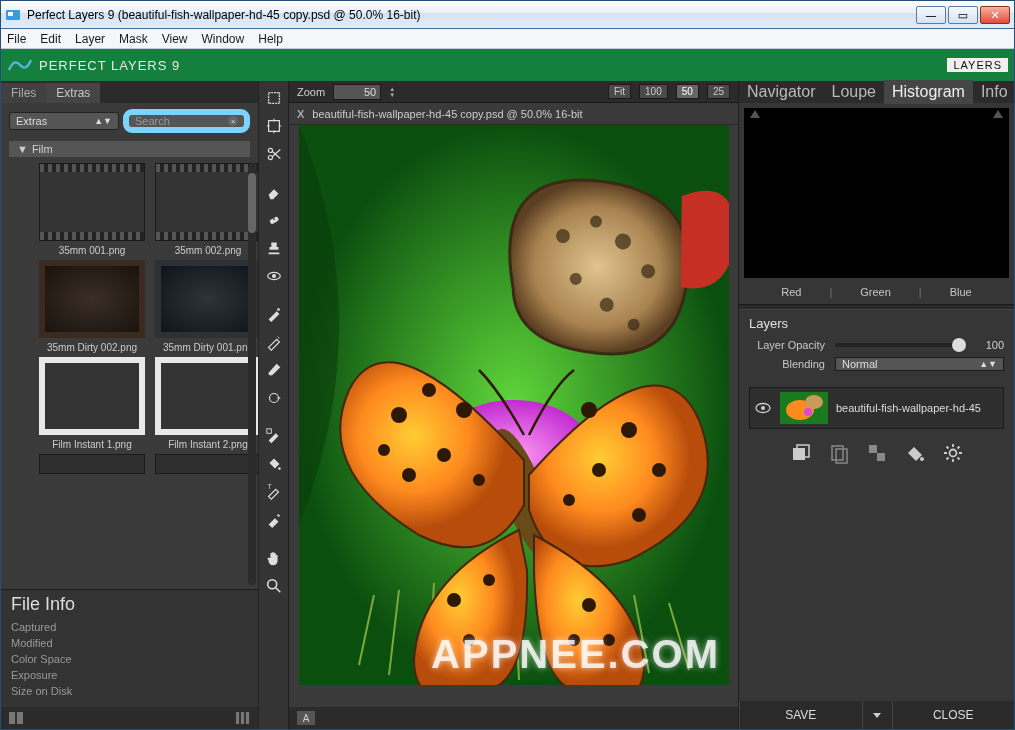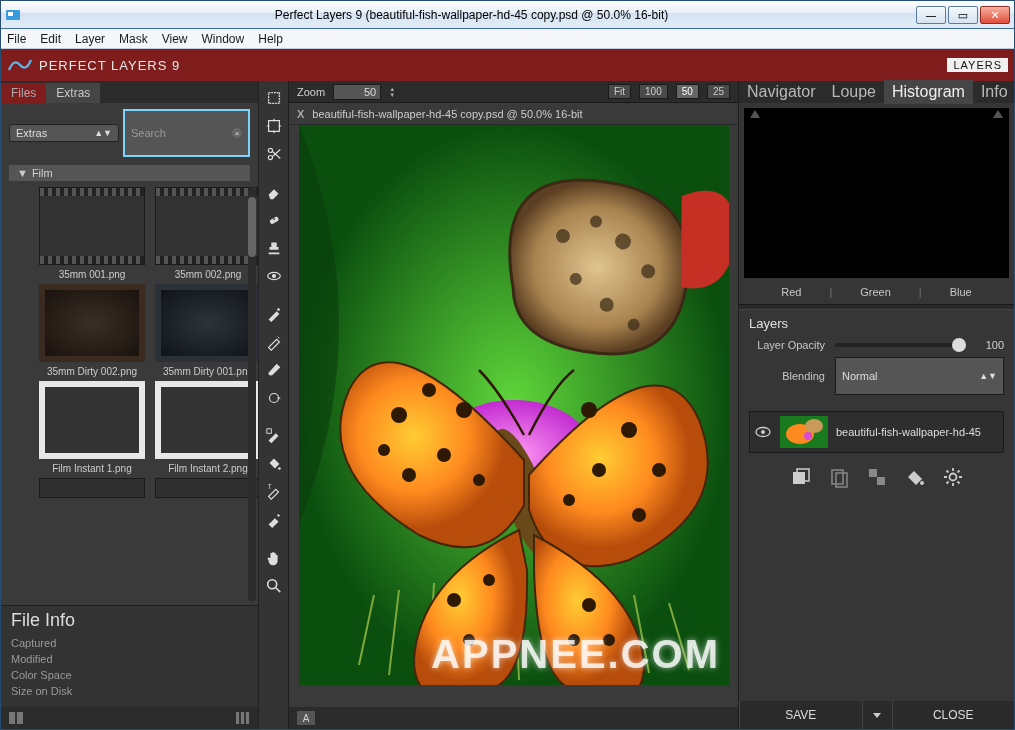--- a/index.html
+++ b/index.html
@@ -2,45 +2,45 @@
 <html><head>
 <meta charset="utf-8">
 <style>
 * { margin:0; padding:0; box-sizing:border-box; font-family:"Segoe UI",Arial,sans-serif; }
 body { background:#fff; width:1015px; height:730px; overflow:hidden; position:relative; }
 
 .window { width:1015px; height:730px; border:1px solid #264d73; display:flex; flex-direction:column; background:#dfe8f6; }
 
 .titlebar { height:28px; background:linear-gradient(to bottom,#fdfefe 0%,#e7eff8 45%,#d3e2f2 46%,#e3edf7 100%); display:flex; align-items:center; padding:0 4px; border-bottom:1px solid #3c6a9d; }
 .titlebar .app-icon { width:16px; height:16px; margin-right:6px; }
-.title-text { flex:1; font-size:12px; color:#000;text-align:center; }
+.title-text { flex:1; font-size:12px; color:#000; }
 .win-controls { display:flex; gap:2px; }
 .win-btn { width:30px; height:18px; border:1px solid #5a7ca3; border-radius:2px; background:linear-gradient(to bottom,#f5f8fc,#d6e3f1); display:flex; align-items:center; justify-content:center; font-size:11px; font-family:system-ui; }
 .win-btn.close { background:linear-gradient(to bottom,#f8b2a0,#e04b3a); color:#fff; border-color:#8b2f22; }
 
 .menubar { height:20px; background:#f4f6fa; display:flex; align-items:center; padding:0 6px; gap:14px; font-size:12px; color:#1a1a1a; border-bottom:1px solid #c0ccdc; }
 .menubar span { cursor:default; }
 
-.brandbar { height:32px; background:#7f1d1d; color:#ccd; display:flex; align-items:center; padding:15px 6px; font-size:13px; }
+.brandbar { height:32px; background:#15803d; color:#ccd; display:flex; align-items:center; padding:15px 6px; font-size:13px; }
 .brandbar .logo { width:26px; height:16px; margin-right:6px; display:flex; align-items:center; }
 .brandbar .brand-text { letter-spacing:1px; color:#e8e8e8; font-weight:300; }
 .brandbar .spacer { flex:1; }
 .brandbar .layers-btn { background:#f0f0f0; color:#111; font-size:11px; padding:1px 6px; letter-spacing:1px; }
 
 .workspace { flex:1; display:flex; background:#3a3a3a; color:#d0d0d0; font-size:11px; min-height:0; }
 
 
 .left-panel { width:258px; background:#3a3a3a; display:flex; flex-direction:column; border-right:1px solid #222; }
 .left-tabs { height:22px; background:#2b2b2b; display:flex; align-items:flex-end; }
 .left-tabs .tab { padding:3px 10px; color:#c8c8c8; font-size:12px; }
-.left-tabs .tab.inactive { background:#7f1d1d; color:#aaa; }
+.left-tabs .tab.inactive { background:#404040; color:#aaa; }
 .left-tabs .tab.active { background:#454545; }
 .filter-row { display:flex; gap:4px; padding:6px 8px; align-items:center; }
 .dropdown { background:#555; color:#ddd; border:1px solid #222; border-radius:3px; padding:2px 6px; font-size:11px; flex:0 0 110px; display:flex; justify-content:space-between; align-items:center; }
-.search-box { flex:1; background:#555; color:#aaa; border:2px solid #7dd3fc; border-radius:0; padding:16px 6px; display:flex; align-items:center; justify-content:space-between; }
+.search-box { flex:1; background:#555; color:#aaa; border:6px solid #7dd3fc; border-radius:9px; padding:0 6px; display:flex; align-items:center; justify-content:space-between; }
 .section-header { background:#555; margin:2px 8px; padding:2px 8px; font-size:11px; display:flex; align-items:center; gap:4px; }
 .thumb-grid { flex:1; overflow:hidden; position:relative; padding:4px 6px;margin-left:32px; }
 .thumb-scroll { position:absolute; right:2px; top:4px; bottom:4px; width:8px; background:#2b2b2b; border-radius:4px; }
 .thumb-scroll .thumb { position:absolute; left:0; right:0; top:10px; height:60px; background:#666; border-radius:4px; }
 .thumb-row { display:flex; gap:10px; margin-bottom:4px; }
 .thumb-cell { flex:1; display:flex; flex-direction:column; align-items:center; }
 .thumb-img { width:106px; height:78px; background:#2f2f2f; border:1px solid #1a1a1a; }
 .thumb-img.dirty1 { background:radial-gradient(#3a2f27,#1a120d); border:6px solid #3b2a20; }
 .thumb-img.dirty2 { background:radial-gradient(#2e333a,#10141a); border:6px solid #2c3138; }
 .thumb-img.instant { border:6px solid #e8e8e8; background:#333; }
@@ -89,21 +89,21 @@
 .channels { display:flex; justify-content:center; gap:28px; padding:3px 0 6px; color:#c8c8c8; font-size:11px; }
 .divider { height:6px; background:#2a2a2a; border-top:1px solid #1a1a1a; border-bottom:1px solid #444; }
 
 .layers-panel { padding:6px 10px; flex:1; display:flex; flex-direction:column; }
 .layers-panel h4 { font-size:13px; font-weight:normal; color:#e0e0e0; margin-bottom:8px; }
 .slider-row { display:flex; align-items:center; gap:10px; margin-bottom:6px; }
 .slider-row .label { width:76px; text-align:right; font-size:11px; color:#c8c8c8; }
 .slider-track { flex:1; height:4px; background:#222; border-radius:2px; position:relative; }
 .slider-thumb { position:absolute; right:0; top:-5px; width:14px; height:14px; background:#ddd; border-radius:50%; }
 .slider-val { width:28px; text-align:right; font-size:11px; }
-.blend-select { flex:1; background:#555; border:1px solid #1a1a1a; padding:12px 6px; font-size:11px; color:#ddd; display:flex; align-items:center; justify-content:space-between; }
+.blend-select { flex:1; background:#555; border:1px solid #1a1a1a; padding:0 6px; font-size:11px; color:#ddd; display:flex; align-items:center; justify-content:space-between; }
 
 .layer-item { display:flex; align-items:center; gap:8px; background:#2e2e2e; border:1px solid #1a1a1a; padding:4px; margin-top:10px; }
 .layer-item .eye { width:18px; display:flex; justify-content:center; }
 .layer-thumb { width:48px; height:32px; }
 .layer-name { font-size:11px; color:#ddd; }
 
 .layer-actions { display:flex; justify-content:center; gap:14px; padding:12px 0; }
 .layer-actions .la { width:24px; height:24px; display:flex; align-items:center; justify-content:center; color:#ccc; }
 
 .save-bar { height:28px; background:#2a2a2a; display:flex; align-items:stretch; }
@@ -216,20 +216,21 @@
         <div class="thumb-scroll">
             <div class="thumb"></div>
           </div>
       </div>
 
       <div class="file-info">
         <h4>File Info</h4>
         <div>Captured</div>
         <div>Modified</div>
         <div>Color Space</div>
+        <div>Exposure</div>
         <div>Size on Disk</div>
       </div>
 
       <div class="left-bottom">
         <div class="lb-icon" style="background:linear-gradient(90deg,#777 40%,#333 40%,#333 60%,#777 60%);"></div>
         <div style="flex:1"></div>
         <div class="lb-icon" style="background:repeating-linear-gradient(90deg,#777 0 3px,#333 3px 5px);"></div>
       </div>
     </div>
 

